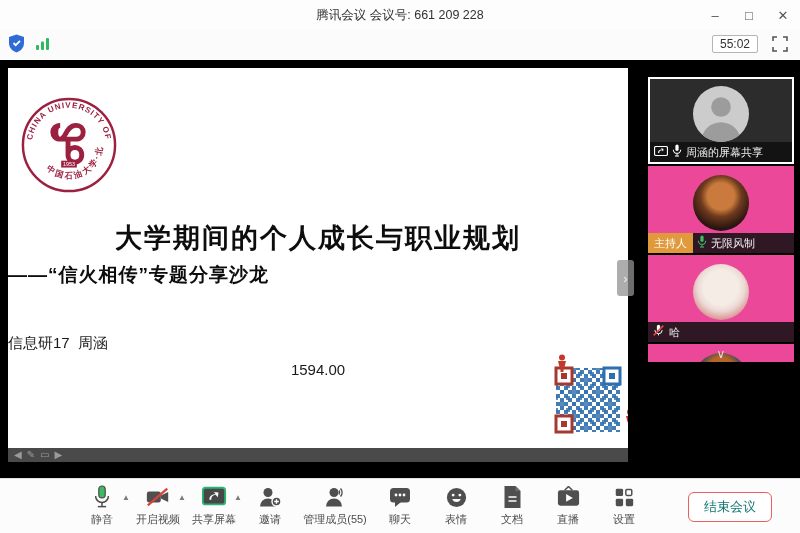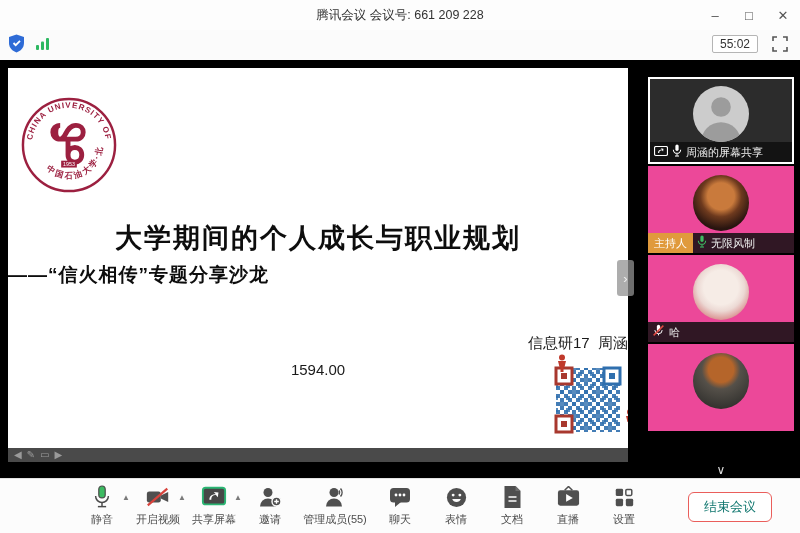--- a/index.html
+++ b/index.html
@@ -18,33 +18,33 @@
   .timerbox { position:absolute; right:42px; top:5px; border:1px solid #b5b5b5; border-radius:2px; padding:1px 7px; font-size:12px; color:#333; background:#fff; }
   .fs-icon { position:absolute; right:12px; top:6px; width:16px; height:16px; }
 
   
   .main { position:absolute; top:60px; left:0; right:0; height:418px; background:#000; }
 
   
   .slide { position:absolute; left:8px; top:8px; width:620px; height:380px; background:#fff; overflow:hidden; }
   .slide-title { position:absolute; top:152px; left:0; width:100%; text-align:center; font-size:27px; font-weight:bold; color:#0d0d0d; letter-spacing:2px; }
   .slide-subtitle { position:absolute; top:194px; left:0; width:100%; text-align:left; font-size:19px; font-weight:bold; color:#0d0d0d; letter-spacing:1px; }
-  .slide-presenter { position:absolute; top:266px; left:0; width:100%; text-align:right; font-size:15px; color:#1a1a1a; white-space:pre; }
+  .slide-presenter { position:absolute; top:266px; left:0; width:100%; text-align:left; font-size:15px; color:#1a1a1a; white-space:pre; }
   .slide-date { position:absolute; top:293px; left:0; width:100%; text-align:center; font-size:15px; color:#1a1a1a; }
   .uni-logo { position:absolute; top:28px; left:12px; width:98px; height:98px; }
   .qr-block { position:absolute; top:286px; left:532px; width:100px; height:100px; }
 
   .slide-footer { position:absolute; left:8px; top:388px; width:620px; height:14px; background:#4a4a4a; display:flex; align-items:center; gap:5px; padding-left:6px; }
   .slide-footer span { color:#9a9a9a; font-size:10px; line-height:14px; cursor:pointer; }
 
   
   .collapse-handle { position:absolute; left:617px; top:200px; width:17px; height:36px; background:rgba(145,145,145,0.75); border-radius:3px; display:flex; align-items:center; justify-content:center; color:#f0f0f0; font-size:13px; cursor:pointer; }
 
   
-  .sidebar { position:absolute; right:6px; top:17px; width:146px; height:401px; overflow:hidden; }
+  .sidebar { position:absolute; right:6px; top:17px; width:146px; height:285px; overflow:hidden; }
   .tile { position:relative; width:146px; height:87px; background:#ec4899; margin-bottom:2px; cursor:pointer; }
   .tile.selected { border:2px solid #fff; background:#2c2c2c; }
   .avatar { position:absolute; left:50%; top:9px; transform:translateX(-50%); width:56px; height:56px; border-radius:50%; overflow:hidden; }
   .tile.selected .avatar { top:7px; }
   .namebar { position:absolute; left:0; right:0; bottom:0; height:20px; background:rgba(15,15,15,0.85); display:flex; align-items:center; gap:4px; padding:0 4px; }
   .namebar .pname { color:#f0f0f0; font-size:11px; white-space:nowrap; overflow:hidden; }
   .host-badge { height:20px; display:flex; align-items:center; padding:0 6px; background:#e09a3c; color:#fff; font-size:11px; margin-left:-4px; flex-shrink:0; }
   .scroll-down { position:absolute; left:0; right:0; bottom:0px; text-align:center; color:#ddd; font-size:12px; height:14px; line-height:12px; cursor:pointer; }
 
   

